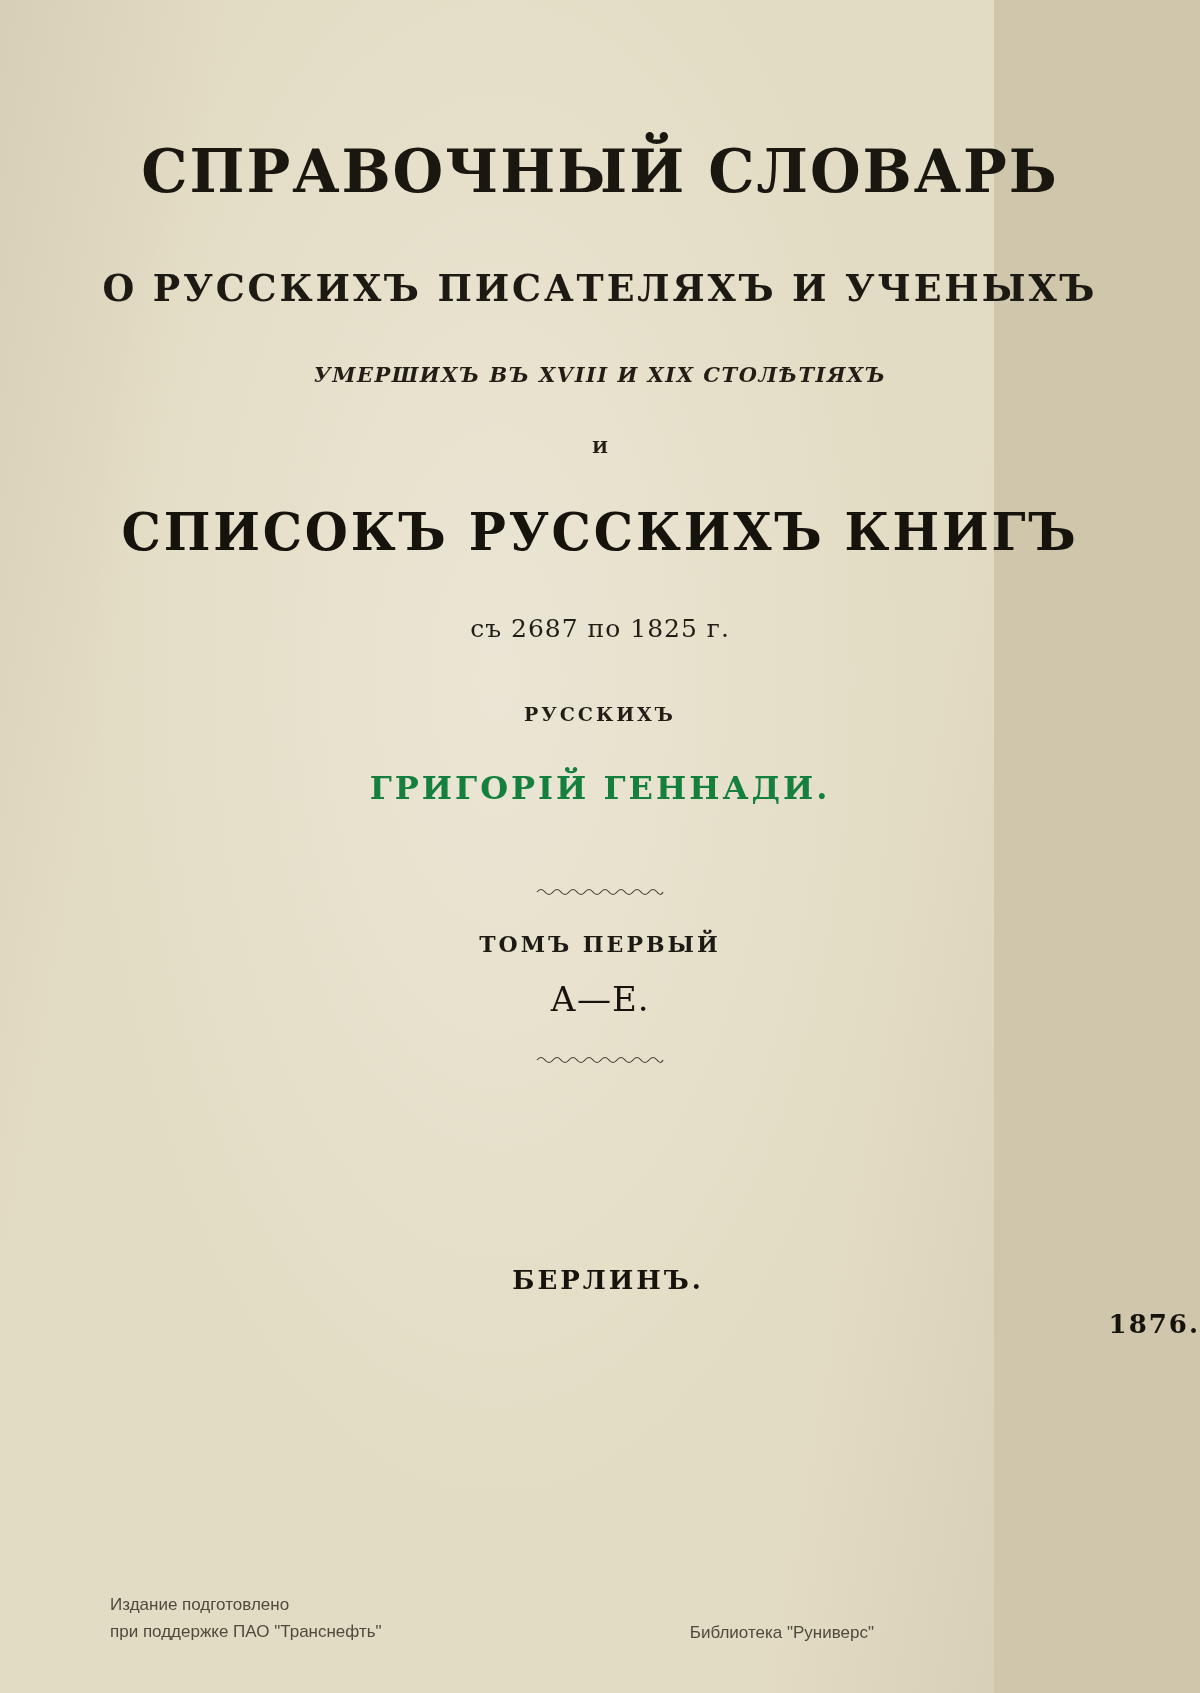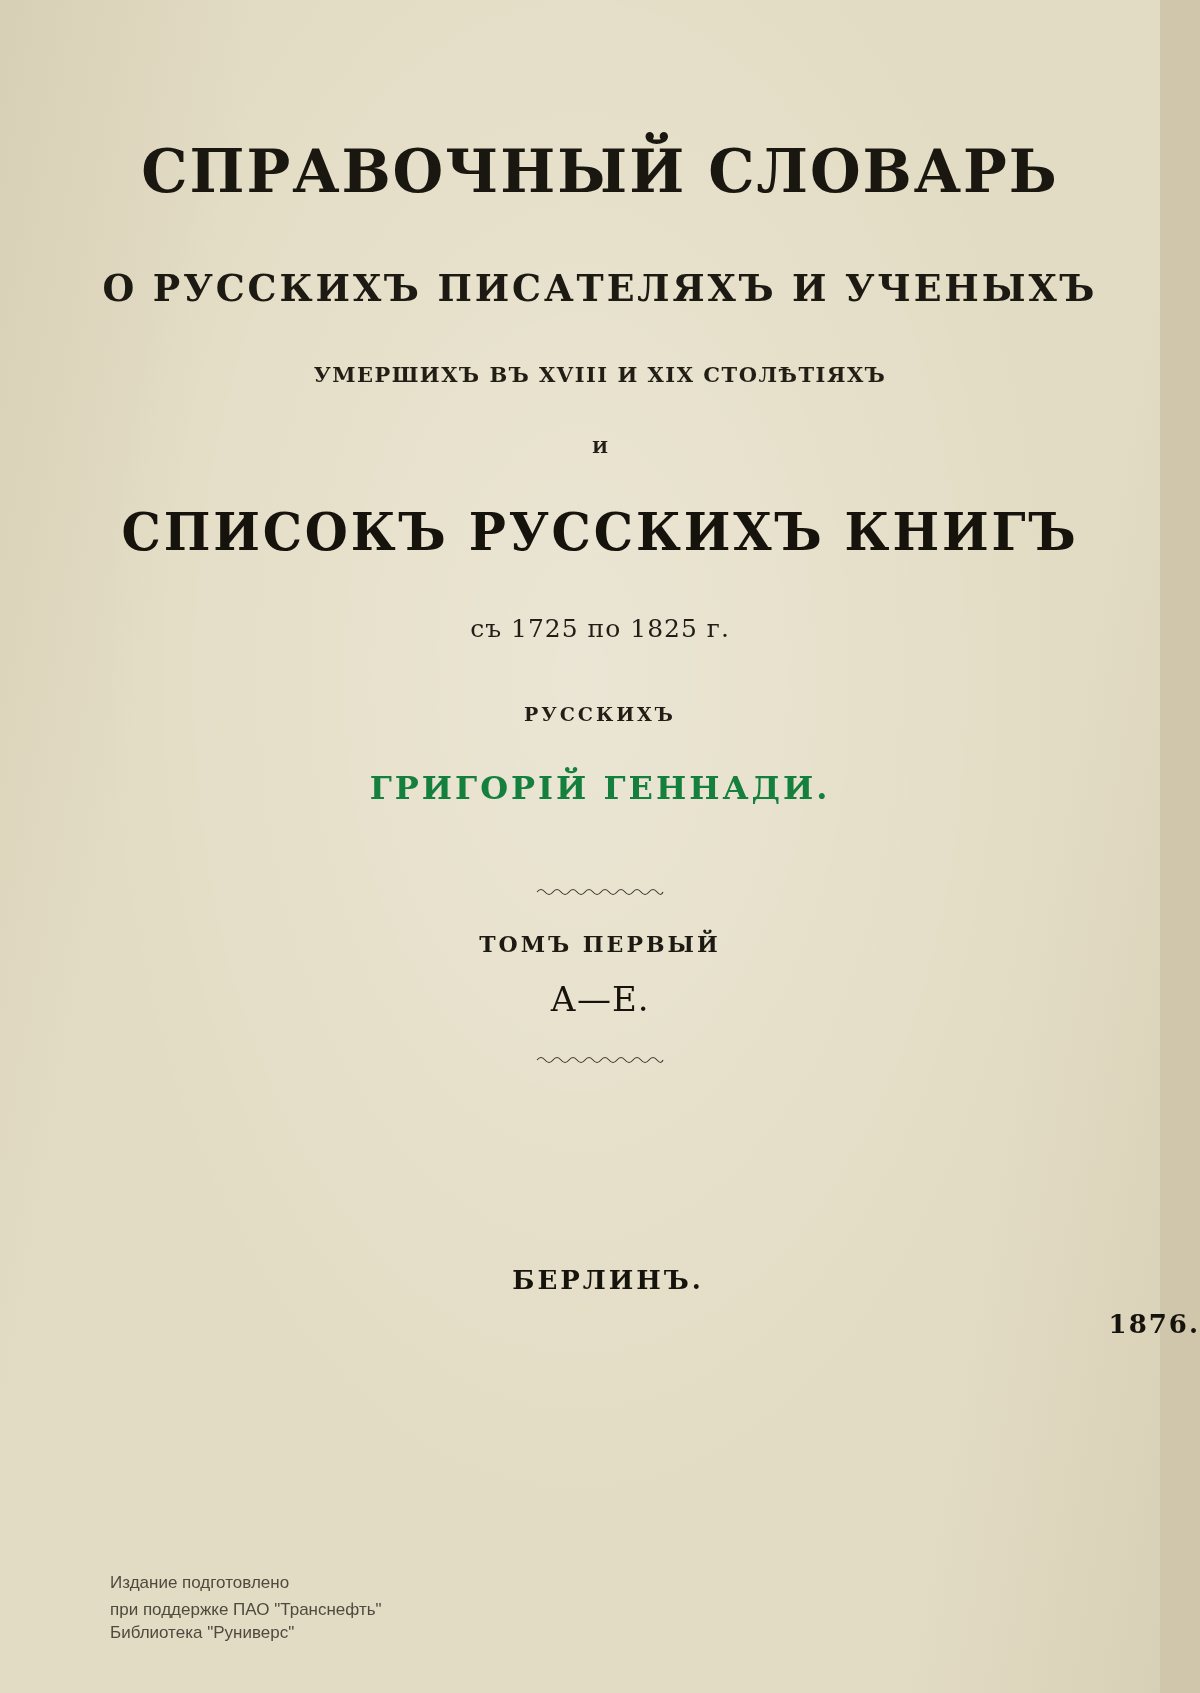--- a/index.html
+++ b/index.html
@@ -8,21 +8,21 @@
   }
   body {
     width: 1200px;
     height: 1693px;
     background: #cfc6ab;
     font-family: "Liberation Serif", serif;
     overflow: hidden;
   }
   .page {
     position: relative;
-    width: 1160px;
+    width: 994px;
     height: 1693px;
     background: #e3dcc4;
     box-sizing: border-box;
   }
   
   .page::before {
     content: "";
     position: absolute;
     inset: 0;
     background:
@@ -56,20 +56,21 @@
     color: #1d1a13;
     transform: scaleX(0.96);
   }
   .title-sub2 {
     margin-top: 52px;
     font-family: "DejaVu Serif", serif;
     font-weight: bold;
     font-size: 21px;
     letter-spacing: 1.5px;
     color: #221e16;
+    font-style: italic;
   }
   .conj {
     margin-top: 50px;
     font-family: "DejaVu Serif", serif;
     font-weight: bold;
     font-size: 17px;
     color: #221e16;
   }
   .title-main2 {
     margin-top: 44px;
@@ -150,48 +151,47 @@
     text-align: right;
   }
 
   .footer {
     position: absolute;
     left: 0;
     right: 0;
     bottom: 48px;
     padding: 0 110px;
     display: flex;
-    align-items: flex-start;
+    align-items: flex-end;
     justify-content: space-between;
     font-family: "Liberation Sans", sans-serif;
     font-size: 17px;
     color: #4e4a3e;
     box-sizing: border-box;
-    flex-direction: column;
   }
   .footer-left { line-height: 1.55; text-align: left; }
   .footer-right { text-align: right; padding-bottom: 2px; padding-right: 10px; }
 </style>
 </head>
 <body>
 
 <div class="page">
   <div class="content">
 
     <div class="title-main">СПРАВОЧНЫЙ СЛОВАРЬ</div>
 
     <div class="title-sub1">О РУССКИХЪ ПИСАТЕЛЯХЪ И УЧЕНЫХЪ</div>
 
     <div class="title-sub2">УМЕРШИХЪ ВЪ XVIII И XIX СТОЛѢТIЯХЪ</div>
 
     <div class="conj">И</div>
 
     <div class="title-main2">СПИСОКЪ РУССКИХЪ КНИГЪ</div>
 
-    <div class="years">съ 1725 по 1825 г.</div>
+    <div class="years">съ 2687 по 1825 г.</div>
 
     <div class="compiled-by">РУССКИХЪ</div>
 
     <div class="author">ГРИГОРІЙ ГЕННАДИ.</div>
 
     <div class="ornament orn-top">
       <svg width="130" height="12" viewBox="0 0 130 12" aria-hidden="true">
         <path d="M2 7 Q 6 2, 10 7 T 18 7 T 26 7 T 34 7 T 42 7 T 50 7 T 58 7 T 66 7 T 74 7 T 82 7 T 90 7 T 98 7 T 106 7 T 114 7 T 122 7 T 128 7" fill="none" stroke="#3b372c" stroke-width="1.1"></path>
       </svg>
     </div>

